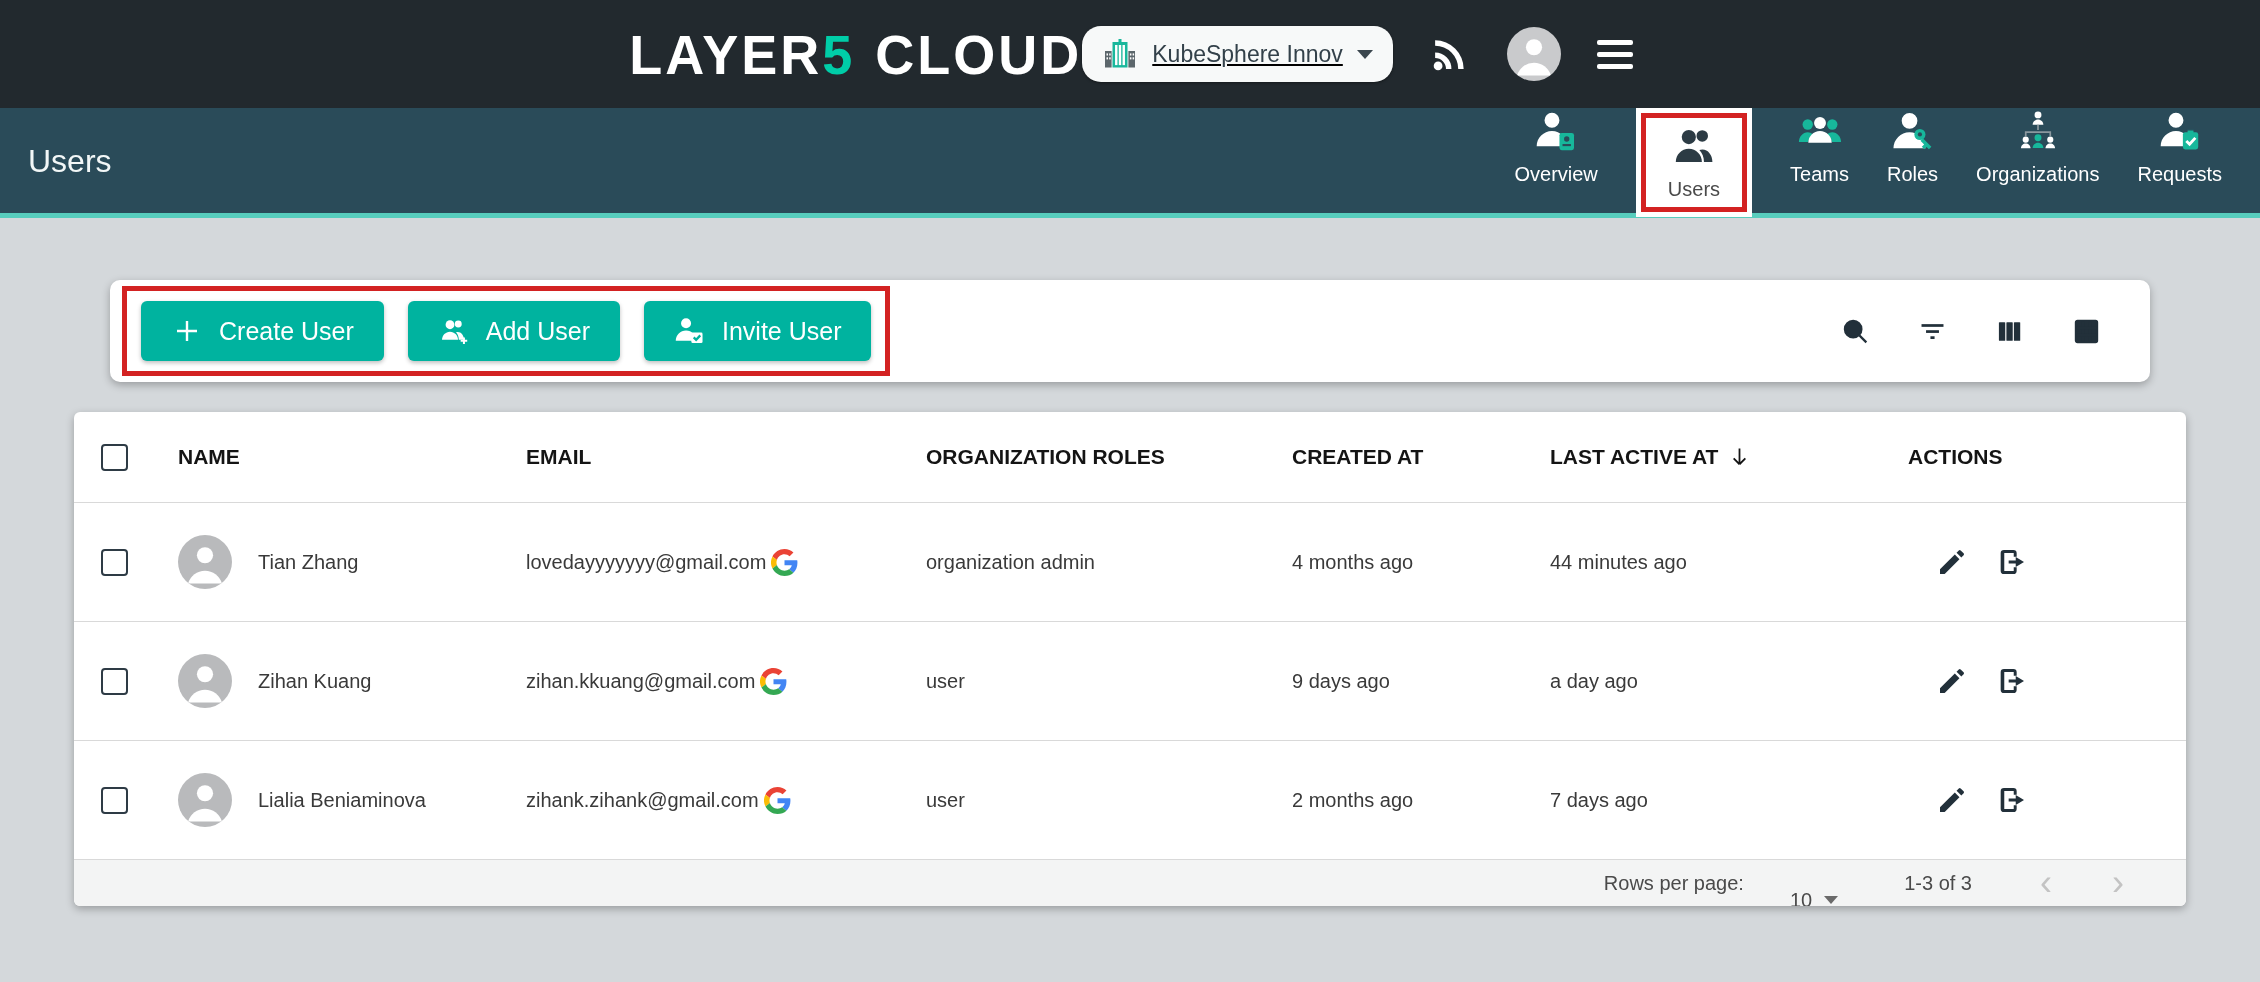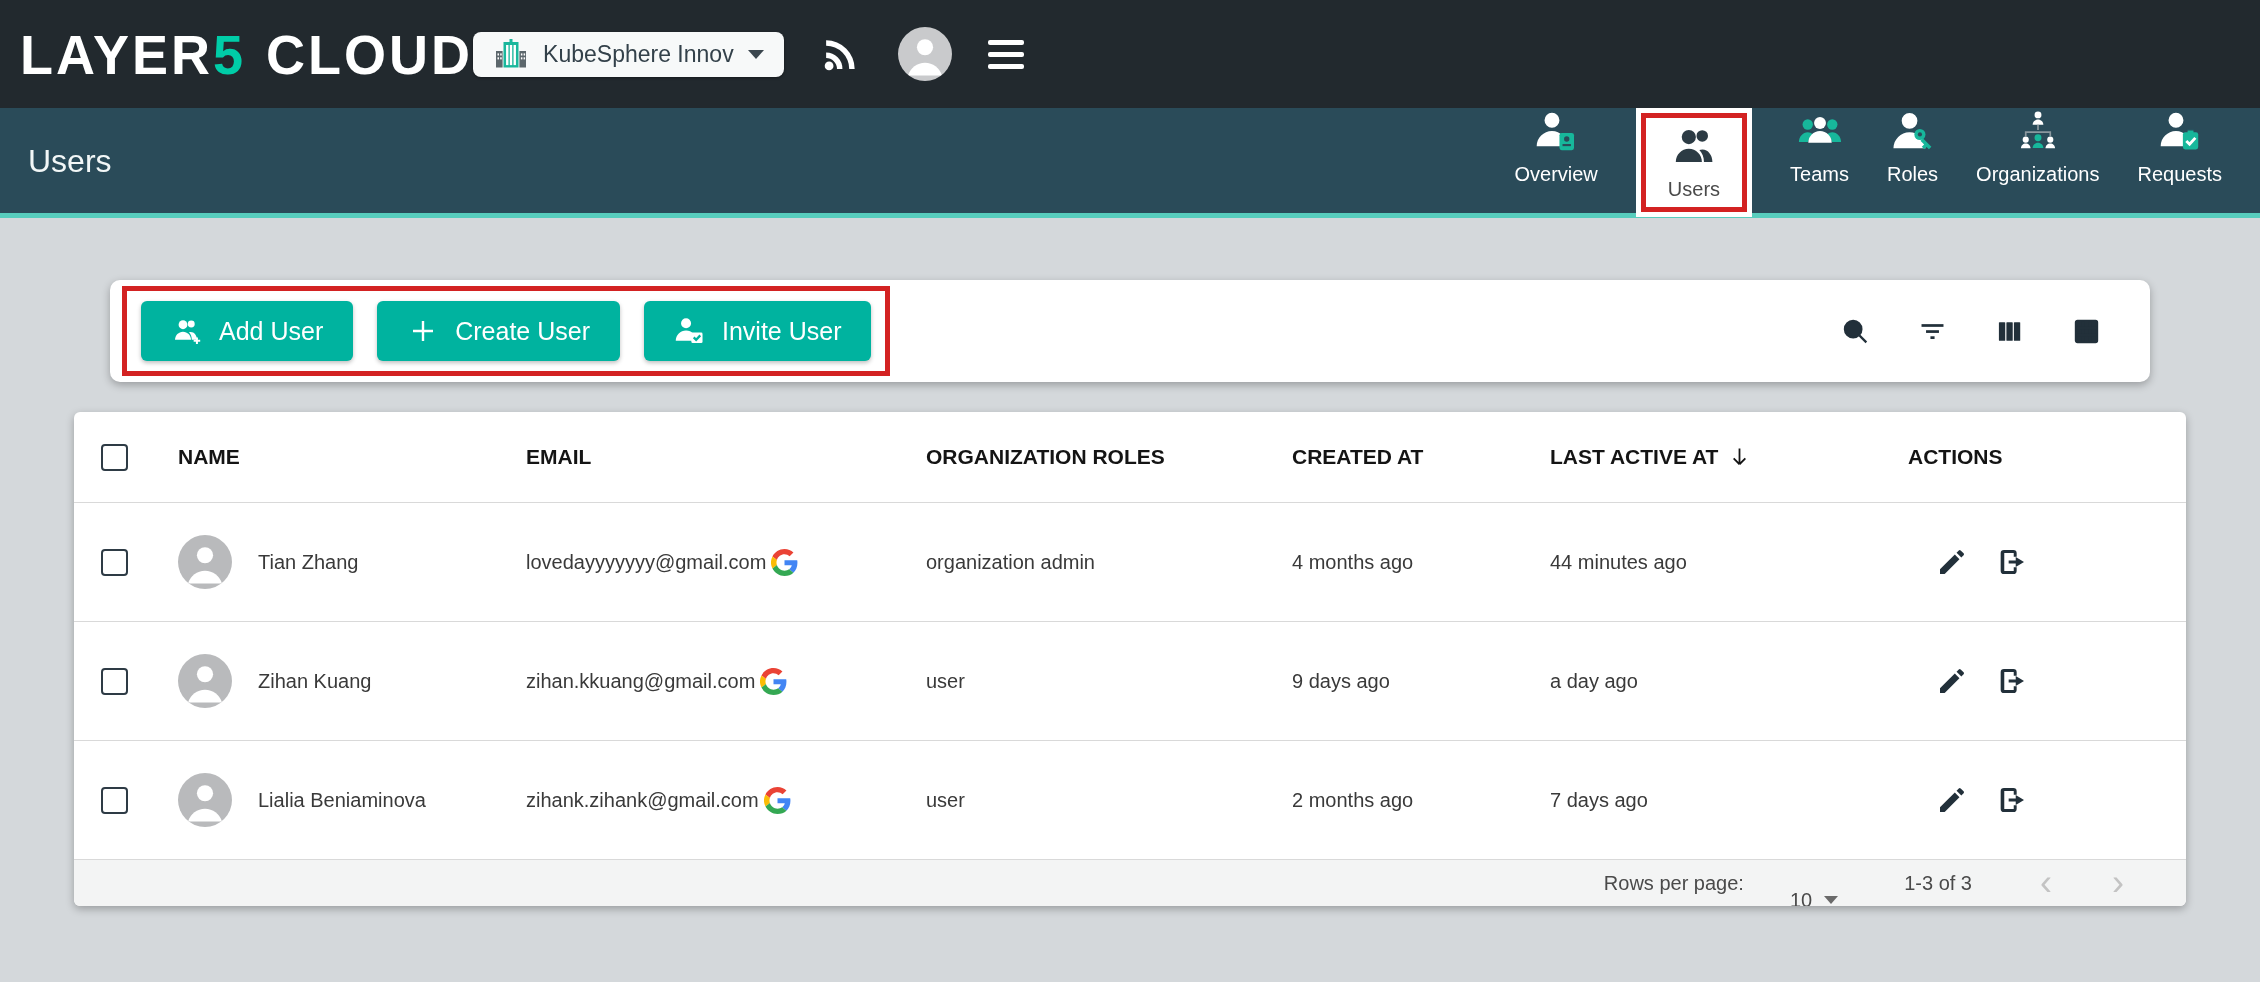--- a/index.html
+++ b/index.html
@@ -1,25 +1,25 @@
 <!DOCTYPE html>
 <html><head>
 <meta charset="utf-8">
 <style>
   * { margin:0; padding:0; box-sizing:border-box; }
   html,body { width:2260px; height:982px; overflow:hidden; }
   body { font-family:"Liberation Sans", sans-serif; background:#d4d8db; position:relative; }
 
   
-  .app-header { height:108px; background:#22292e; display:flex; align-items:center; justify-content:flex-start; padding:0 34px 0 20px; }
+  .app-header { height:108px; background:#22292e; display:flex; align-items:center; justify-content:center; padding:0 34px 0 36px; }
   .logo { display:flex; align-items:baseline; font-weight:800; font-size:54px; letter-spacing:3px; color:#fff; transform:scaleY(1.04); }
   .logo .accent { color:#00cda8; }
   .logo .part2 { margin-left:20px; }
   .header-right { display:flex; align-items:center; gap:36px; }
-  .org-selector { background:#f7f9f9; border-radius:8px; height:45px; display:flex; align-items:center; gap:14px; padding:0 20px; cursor:pointer; box-shadow:0 1px 3px rgba(0,0,0,.4); }
+  .org-selector { background:#f7f9f9; border-radius:19px; height:56px; display:flex; align-items:center; gap:14px; padding:0 20px; cursor:pointer; box-shadow:0 1px 3px rgba(0,0,0,.4);text-decoration:underline; }
   .org-selector .org-label { font-size:23px; color:#33414a; }
   .caret-down { width:0; height:0; border-left:8px solid transparent; border-right:8px solid transparent; border-top:9px solid #3a464e; }
   .icon-btn { background:none; border:none; cursor:pointer; display:flex; align-items:center; }
   .rss { width:42px; height:42px; }
   .avatar { width:54px; height:54px; border-radius:50%; overflow:hidden; background:#c9cacc; display:inline-block; flex:none; }
   .avatar svg { width:100%; height:100%; }
   .hamburger { display:flex; flex-direction:column; gap:7px; }
   .hamburger span { width:36px; height:5px; background:#fff; border-radius:2px; }
 
   
@@ -218,34 +218,34 @@
       </svg>
       <span class="nav-label">Requests</span>
     </div>
 
   </div>
 </nav>
 
 <section class="toolbar-card">
   <div class="annotation-red">
     <button class="teal-btn">
+      <svg class="btn-icon" viewBox="0 0 24 24">
+        <path d="M12 4.5v15M4.5 12h15" stroke="#fff" stroke-width="1.8" fill="none"></path>
+      </svg>
+      <span>Create User</span>
+    </button>
+    <button class="teal-btn">
       <svg class="btn-icon" viewBox="0 0 24 24" fill="#fff">
         <circle cx="9" cy="7.3" r="3.3"></circle>
           <circle cx="15.2" cy="6.8" r="2.6"></circle>
         <path d="M3 18.6c0-3.4 2.7-6.1 6-6.1s6 2.7 6 6.1z"></path>
         <path d="M15.6 18.6c0-2.2-.8-4.2-2.1-5.6.4-.2.9-.2 1.3-.2 2.6 0 4.7 2.6 4.7 5.8z"></path>
         <path d="M18.7 16.9h1.5v1.7h1.7v1.5h-1.7v1.7h-1.5v-1.7H17v-1.5h1.7z"></path>
       </svg>
       <span>Add User</span>
-    </button>
-    <button class="teal-btn">
-      <svg class="btn-icon" viewBox="0 0 24 24">
-        <path d="M12 4.5v15M4.5 12h15" stroke="#fff" stroke-width="1.8" fill="none"></path>
-      </svg>
-      <span>Create User</span>
     </button>
     <button class="teal-btn">
       <svg class="btn-icon" viewBox="0 0 24 24">
         <use href="#person" fill="#fff" transform="translate(-2 0) scale(0.92)"></use>
         <rect x="13" y="13.2" width="8.4" height="7.8" rx="1" fill="#fff"></rect>
         <path d="M14.8 16.8l1.8 1.8 3.1-3.3" stroke="#00B39F" stroke-width="1.7" fill="none"></path>
       </svg>
       <span>Invite User</span>
     </button>
   </div>

